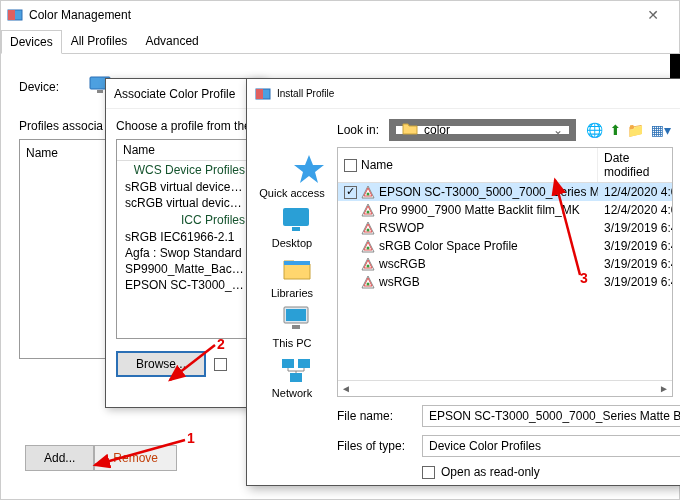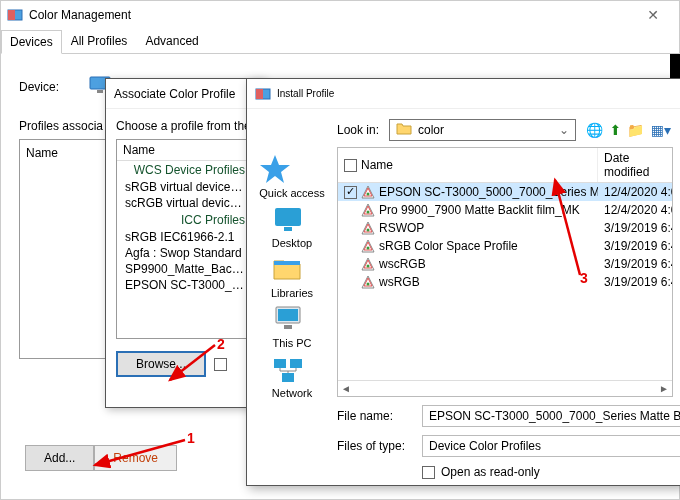--- a/index.html
+++ b/index.html
@@ -38,28 +38,28 @@
   .profile-list .grp { color: #14532d; padding: 2px 8px; text-align: right; }
   .profile-list .itm { padding: 1px 8px; white-space: nowrap; overflow: hidden; text-overflow: ellipsis; }
   .assoc-dialog .browse-row { display:flex; align-items:center; gap:8px; padding: 12px 10px; }
   .assoc-dialog .browse-row .btn { border: 2px solid #2a6fb5; background:#e1e1e1; padding: 4px 18px; text-align: right; }
   .chkbox { width: 13px; height: 13px; border:1px solid #666; display:inline-block; }
 
   
   .file-dialog { position: absolute; left: 246px; top: 78px; right: -2px; height: 408px; border: 1px solid #555; background: #fff; box-shadow: 3px 3px 10px rgba(0,0,0,0.3); }
   .file-dialog .dlg-title { height: 30px; display:flex; align-items:center; padding:0 8px; font-size: 10px; background:#fff; border-bottom: 1px solid #eee; }
   .file-dialog .lookin-row { display:flex; align-items:center; gap:10px; padding: 10px 10px 6px 90px; font-size: 12px; }
-  .file-dialog .lookin-row .combo { flex:1; border:1px solid #737373; height:22px; display:flex; align-items:center; padding:0 6px; gap:6px; }
+  .file-dialog .lookin-row .combo { flex:1; border:7px solid #737373; height:22px; display:flex; align-items:center; padding:0 6px; gap:6px; }
   .folder-icon svg { width:16px; height:16px; }
   .nav-icons { display:flex; gap:6px; align-items:center; color:#2a6fb5; font-size:14px; }
   .nav-icons span { display:flex; align-items:center; }
 
   .file-body { display:flex; height: 250px; }
   .places { width: 90px; display:flex; flex-direction:column; align-items:center; gap:4px; padding-top:6px; font-size:11px; }
-  .place { display:flex; flex-direction:column; align-items:flex-start; gap:2px; }
+  .place { display:flex; flex-direction:column; align-items:flex-end; gap:2px; }
   .place svg { width:32px; height:32px; }
 
   .file-list-wrap { flex:1; border:1px solid #bbb; margin: 0 8px 0 0; display:flex; flex-direction:column; overflow:hidden; }
   .file-list-hdr { display:flex; font-size:12px; border-bottom:1px solid #ddd; }
   .file-list-hdr .c1 { width: 260px; padding: 3px 6px; border-right:1px solid #eee; display:flex; align-items:center; gap:4px;}
   .file-list-hdr .c1 .chk { width:13px; height:13px; border:1px solid #666; }
   .file-list-hdr .c2 { flex:1; padding:3px 6px; }
   .file-row { display:flex; font-size:12px; align-items:center; height:18px; }
   .file-row .c1 { width: 260px; padding: 0 6px; display:flex; align-items:center; gap:4px; white-space:nowrap; overflow:hidden; }
   .file-row .c2 { flex:1; padding:0 6px; white-space:nowrap; overflow:hidden; }

